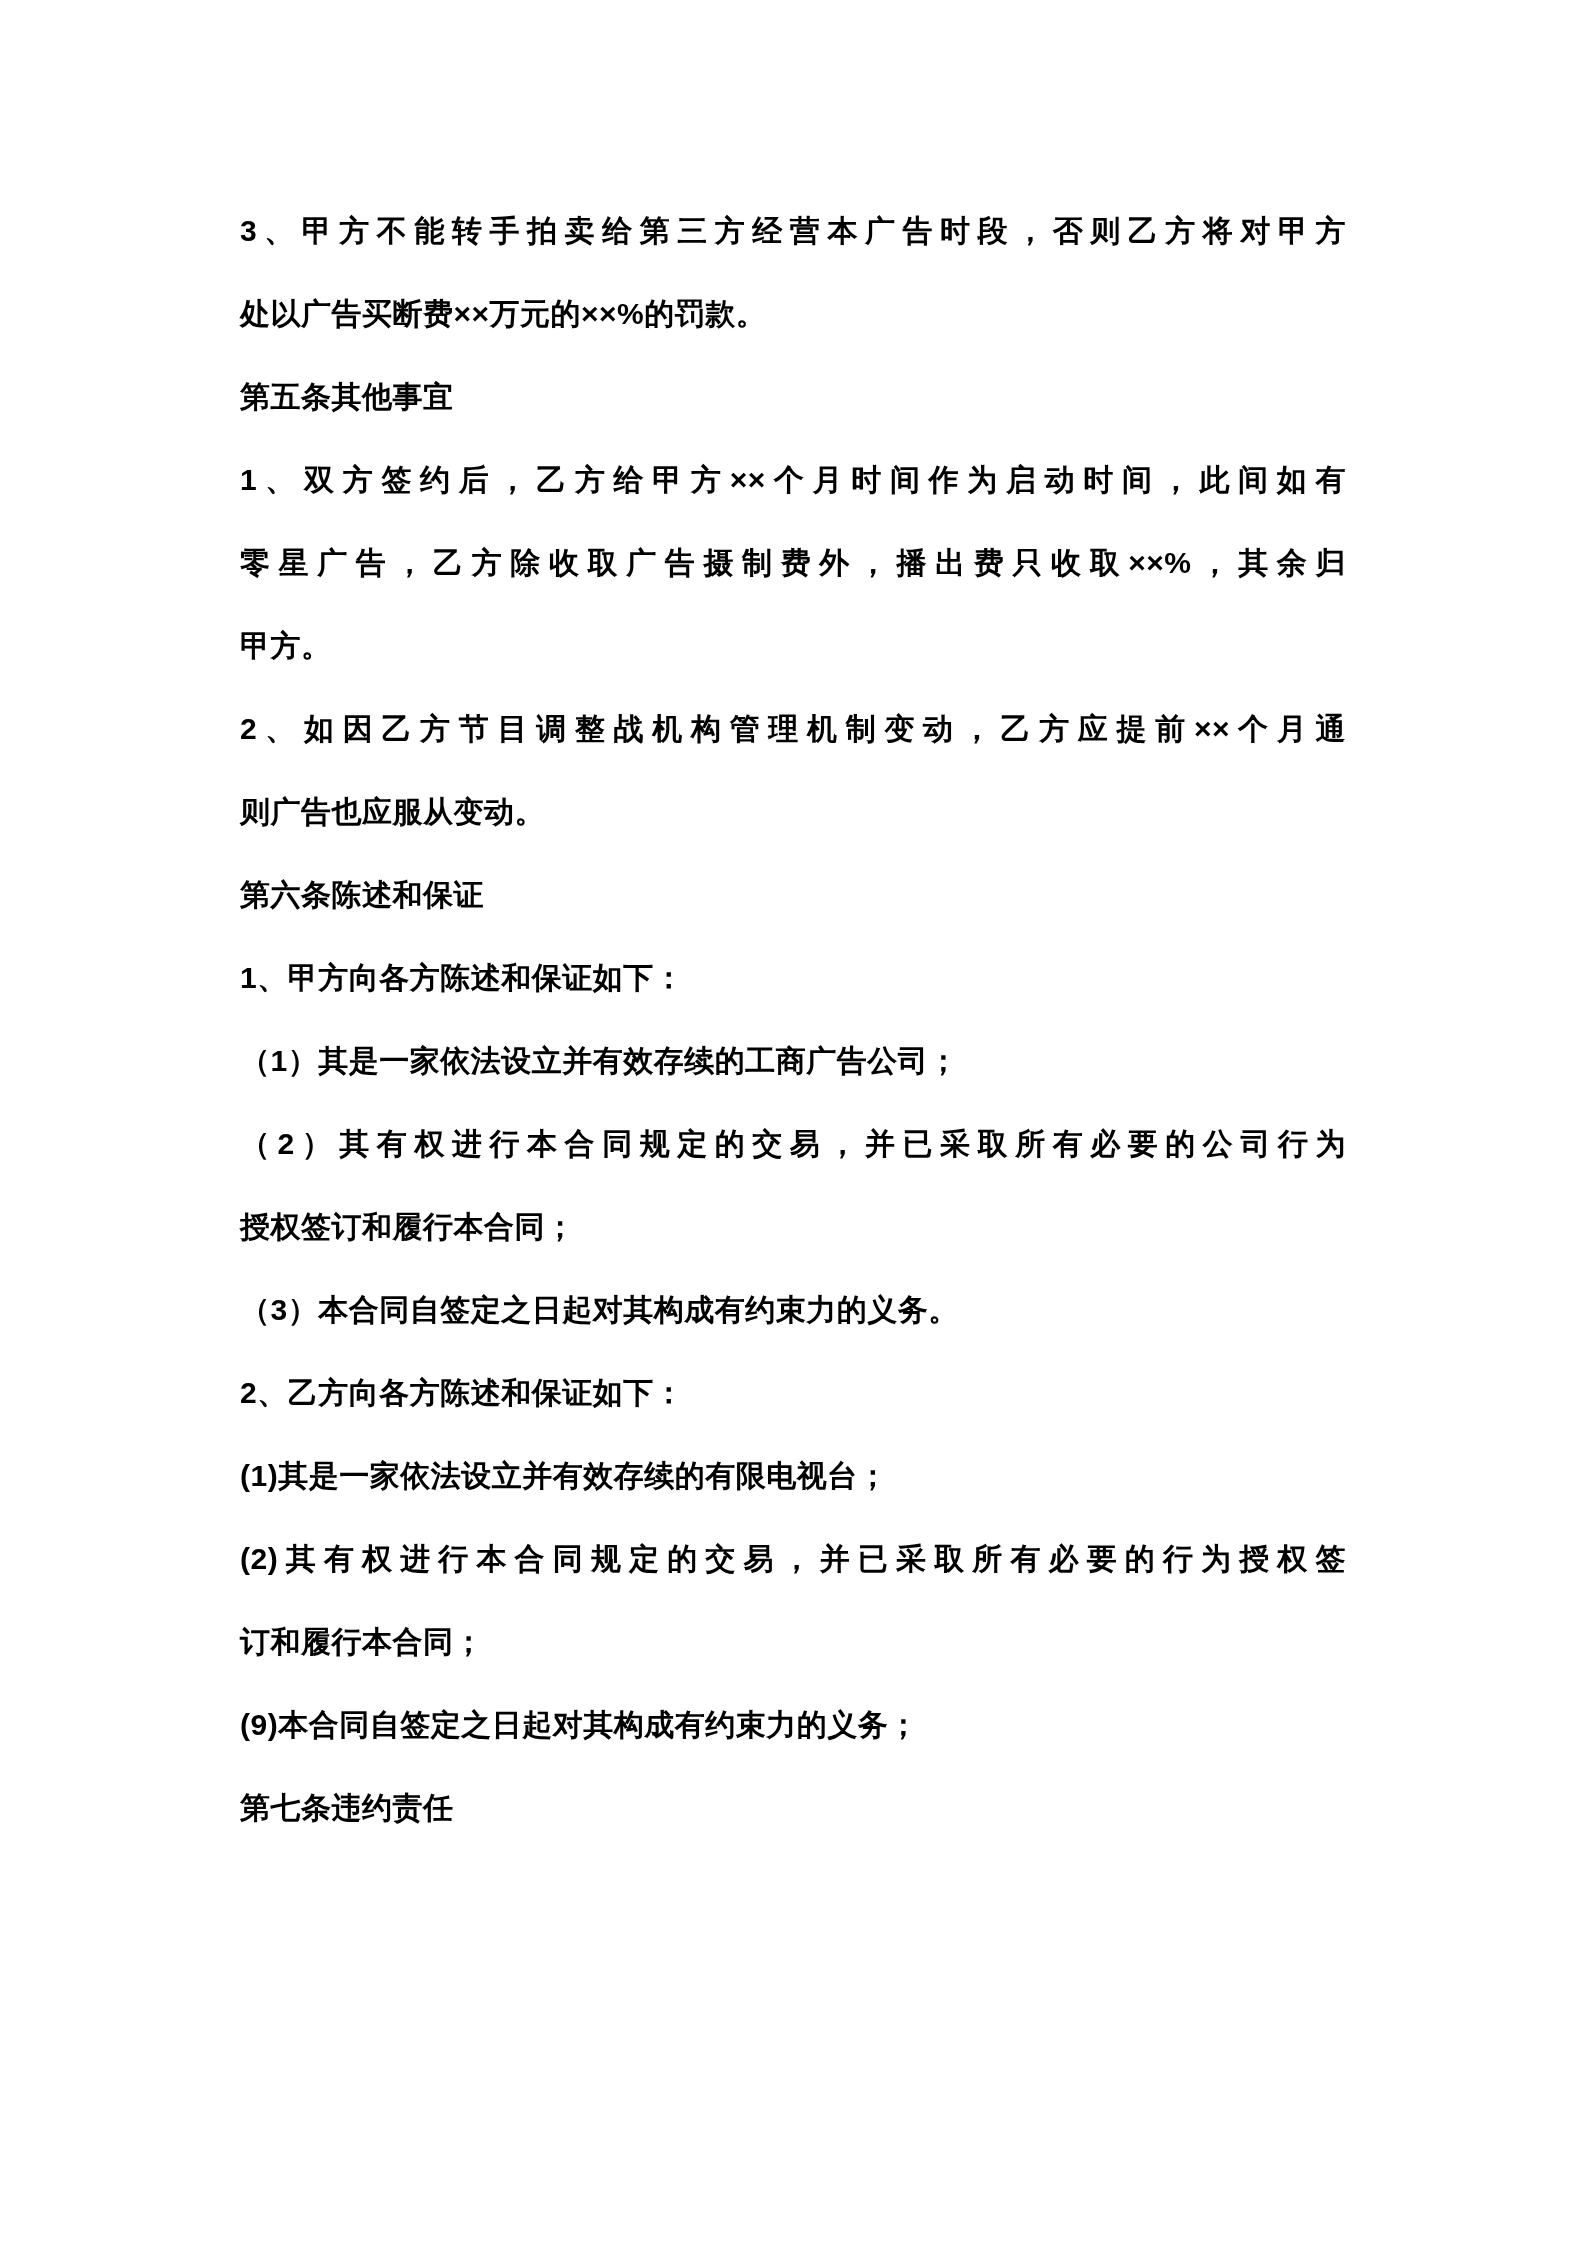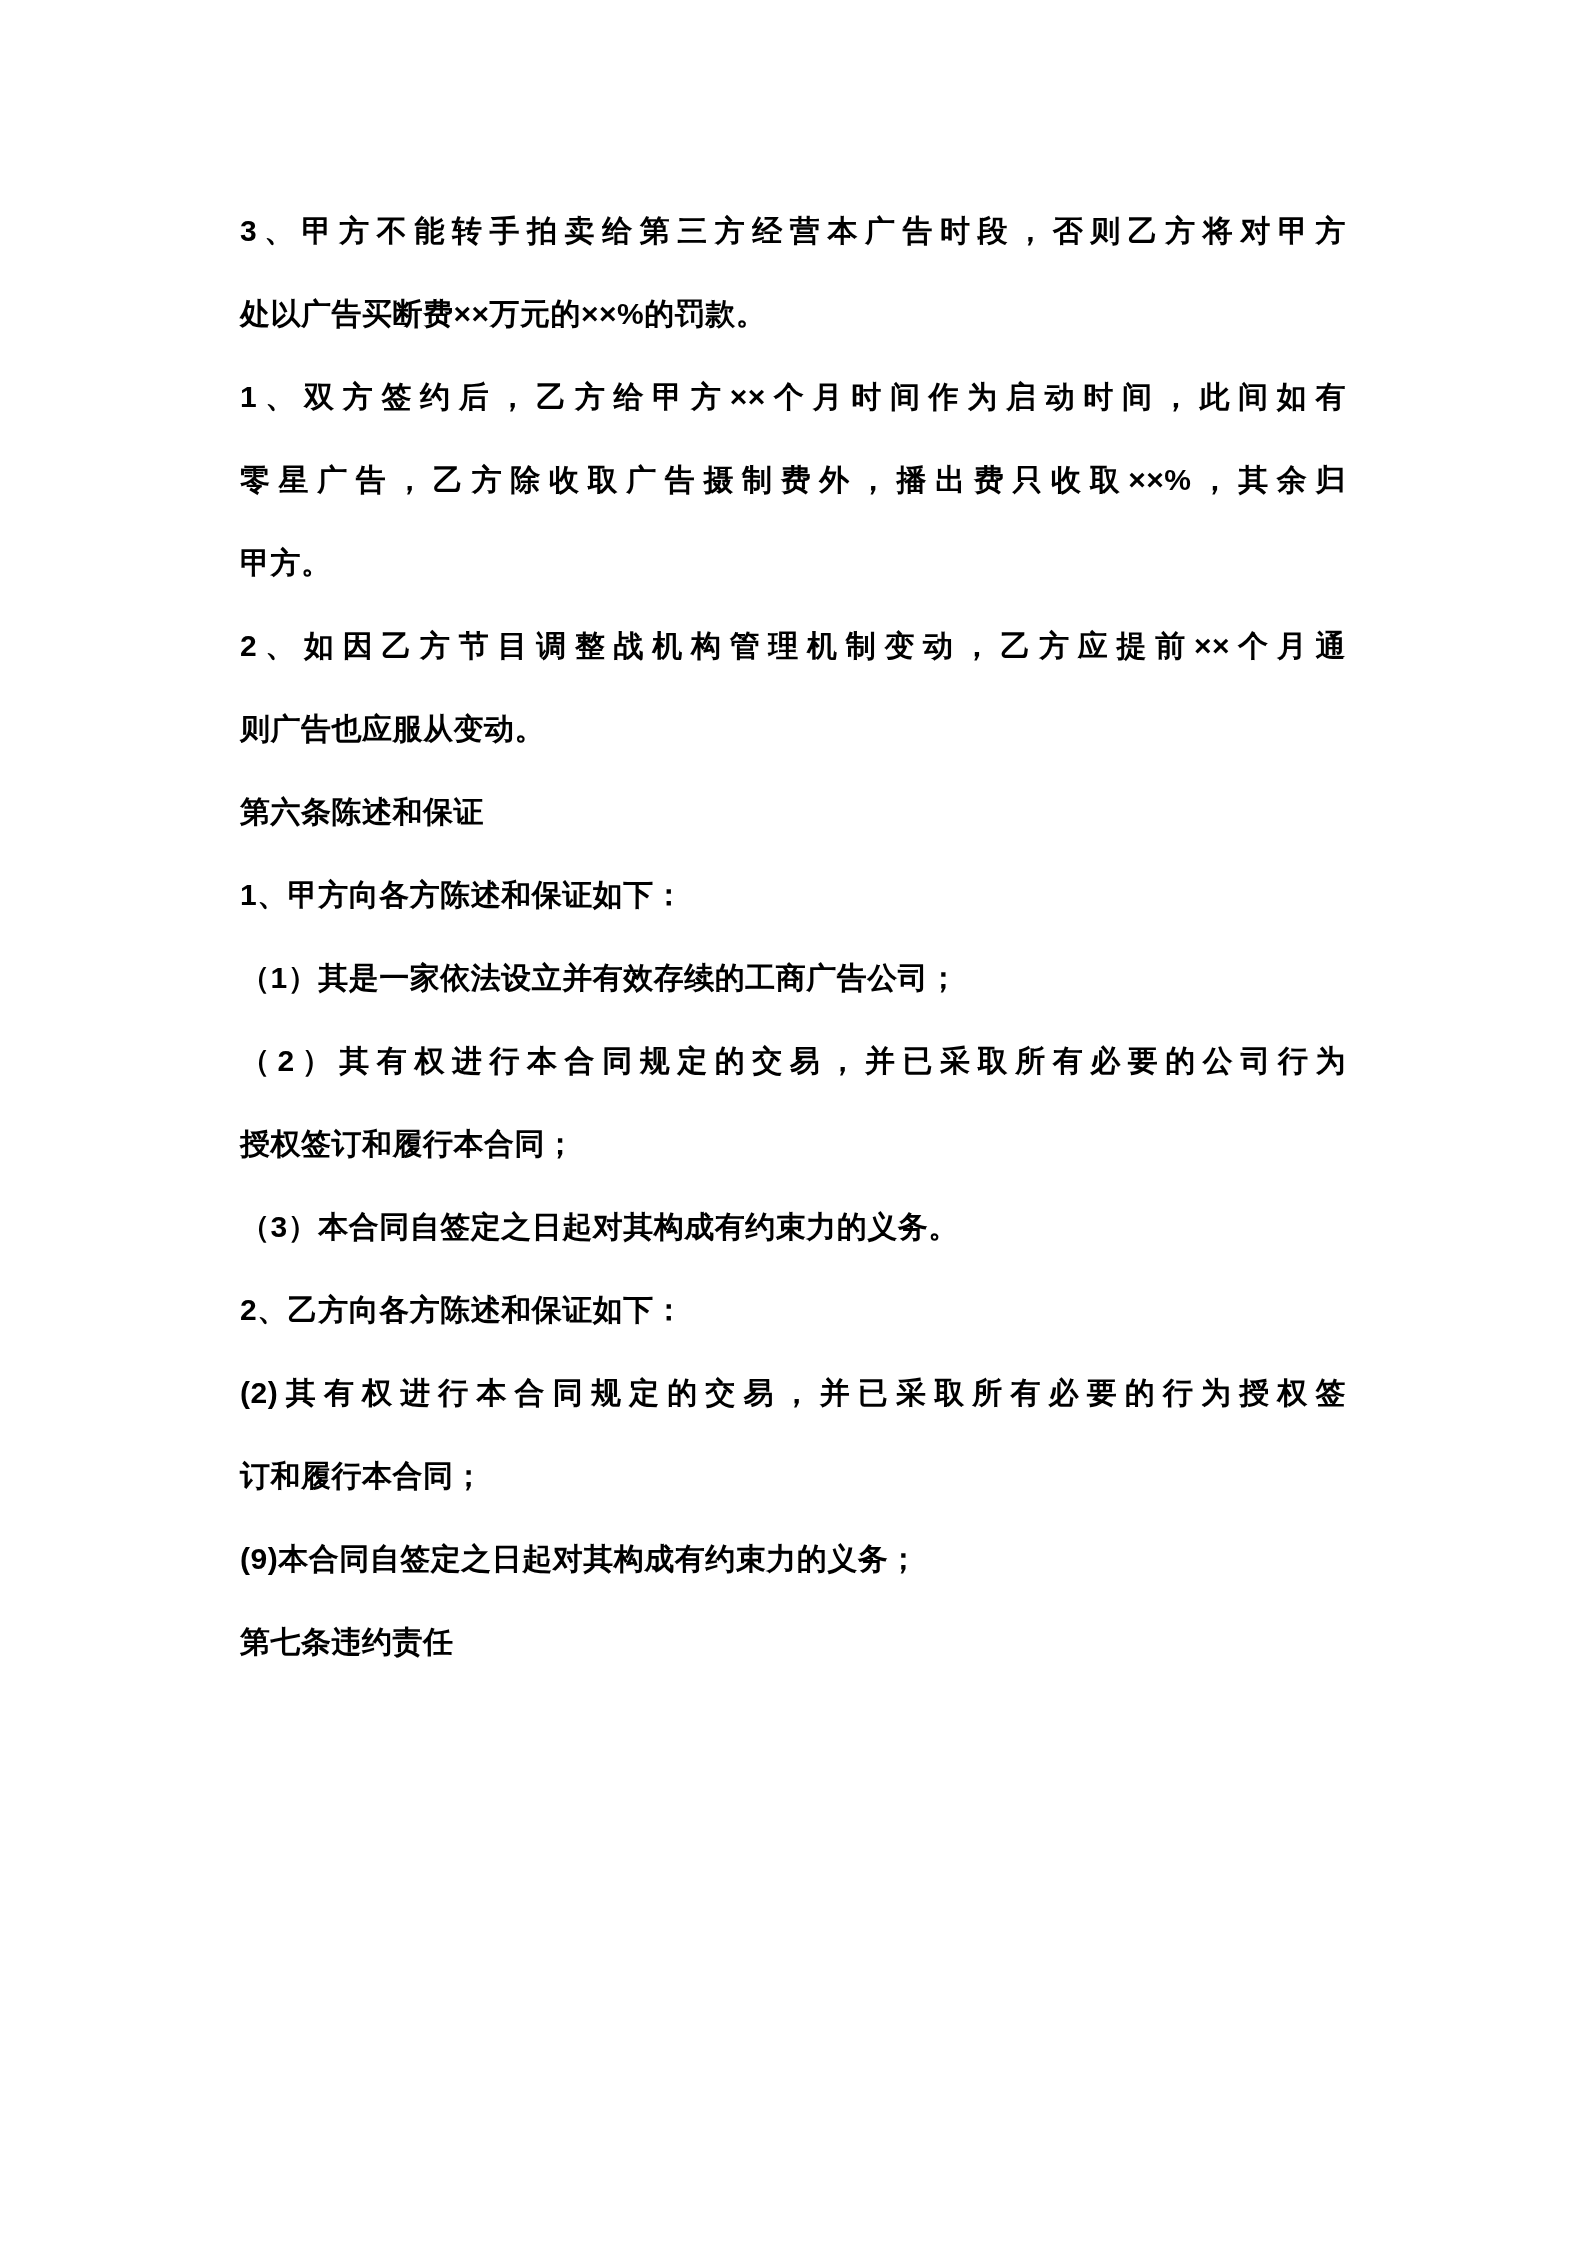--- a/index.html
+++ b/index.html
@@ -37,29 +37,31 @@
     text-align-last: justify;
     word-break: break-all;
   }
 </style>
 </head>
 <body>
 
 <div class="page">
   <div class="line fill">3、甲方不能转手拍卖给第三方经营本广告时段，否则乙方将对甲方</div>
   <div class="line">处以广告买断费××万元的××%的罚款。</div>
+  <div class="line">第五条其他事宜</div>
   <div class="line fill">1、双方签约后，乙方给甲方××个月时间作为启动时间，此间如有</div>
   <div class="line fill">零星广告，乙方除收取广告摄制费外，播出费只收取××%，其余归</div>
   <div class="line">甲方。</div>
   <div class="line fill">2、如因乙方节目调整战机构管理机制变动，乙方应提前××个月通</div>
   <div class="line">则广告也应服从变动。</div>
   <div class="line">第六条陈述和保证</div>
   <div class="line">1、甲方向各方陈述和保证如下：</div>
   <div class="line">（1）其是一家依法设立并有效存续的工商广告公司；</div>
   <div class="line fill">（2）其有权进行本合同规定的交易，并已采取所有必要的公司行为</div>
   <div class="line">授权签订和履行本合同；</div>
   <div class="line">（3）本合同自签定之日起对其构成有约束力的义务。</div>
   <div class="line">2、乙方向各方陈述和保证如下：</div>
+  <div class="line">(1)其是一家依法设立并有效存续的有限电视台；</div>
   <div class="line fill">(2)其有权进行本合同规定的交易，并已采取所有必要的行为授权签</div>
   <div class="line">订和履行本合同；</div>
   <div class="line">(9)本合同自签定之日起对其构成有约束力的义务；</div>
   <div class="line">第七条违约责任</div>
 </div>
 
 </body></html>

